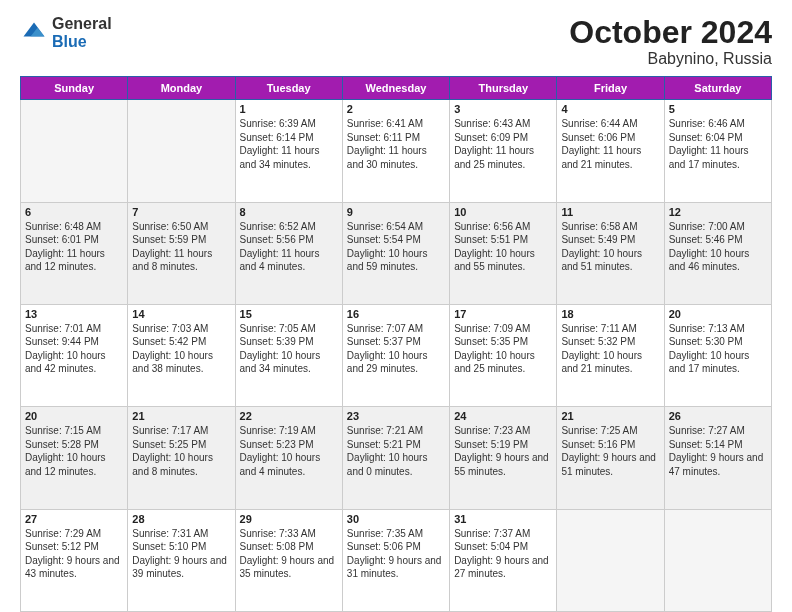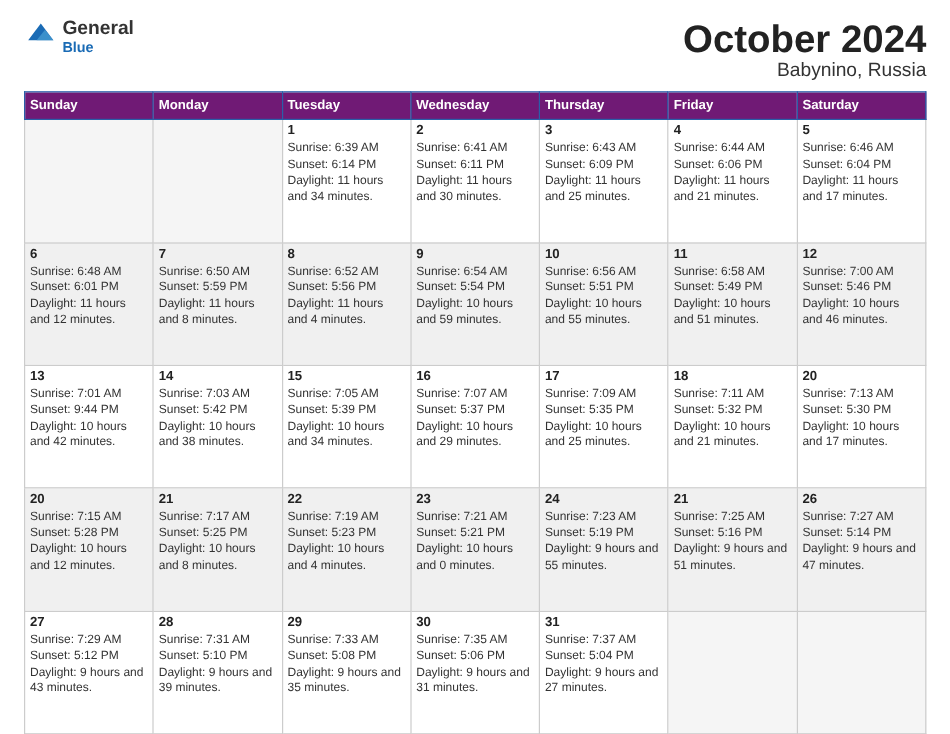--- a/index.html
+++ b/index.html
@@ -32,21 +32,21 @@
       display: flex;
       flex-direction: column;
       line-height: 1.1;
     }
     .logo-general {
       font-size: 16px;
       font-weight: bold;
       color: #333;
     }
     .logo-blue {
-      font-size: 12px;
+      font-size: 16px;
       font-weight: bold;
       color: #1a6bb5;
     }
     .logo-icon {
       width: 28px;
       height: 28px;
     }
     .title-block {
       text-align: right;
       margin-left: 16px;
@@ -62,27 +62,27 @@
       color: #333;
     }
     .calendar {
       flex: 1;
       border: 1px solid #ccc;
       border-collapse: collapse;
       width: 100%;
       table-layout: fixed;
     }
     .calendar th {
-      background: #701a75;
+      background: #a21caf;
       color: white;
       font-size: 11px;
       font-weight: bold;
       padding: 5px 4px;
       border: 1px solid #2a5fa8;
-      text-align: left;
+      text-align: center;
     }
     .calendar td {
       border: 1px solid #ccc;
       vertical-align: top;
       padding: 3px 4px;
       font-size: 9.5px;
       color: #333;
       background: #fff;
       height: 82px;
     }

